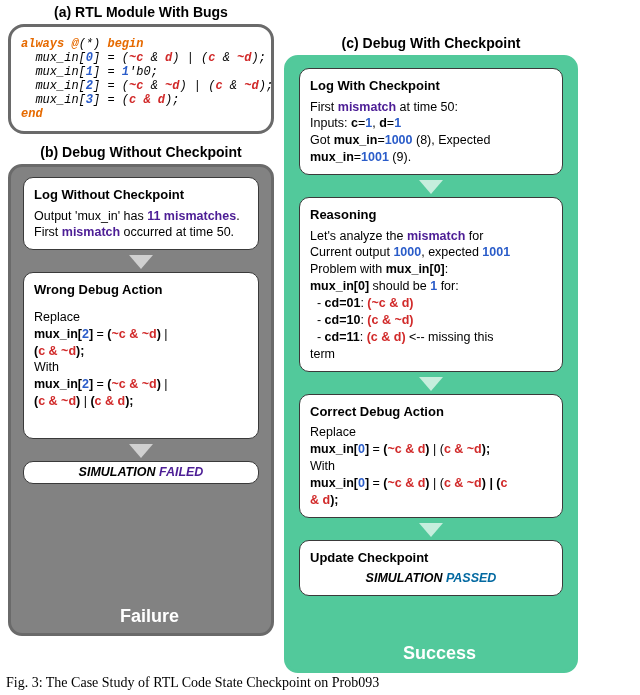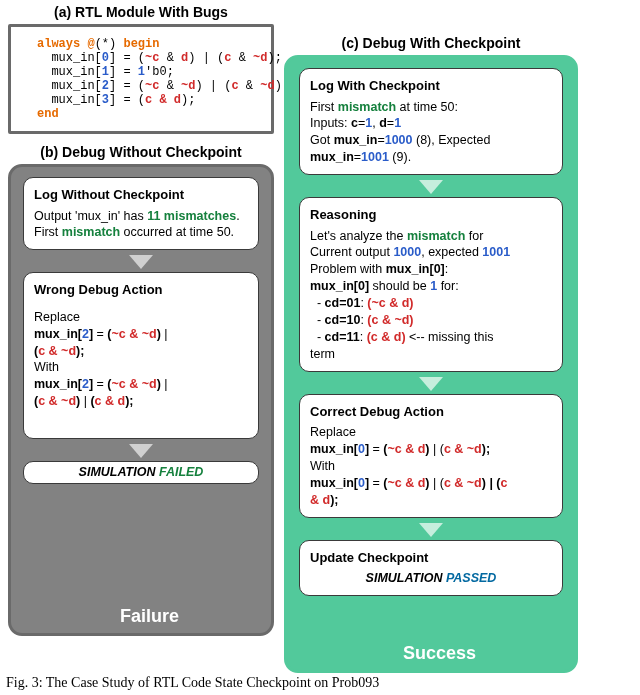--- a/index.html
+++ b/index.html
@@ -18,24 +18,25 @@
 
   .section-label {
     font-weight: bold;
     font-size: 14px;
     margin: 0 0 4px 0;
     text-align: center;
   }
 
   .panel-a {
     border: 3px solid #6a6a6a;
-    border-radius: 2px;
-    padding: 10px 26px;
+    border-radius: 16px;
+    padding: 10px 10px;
     background: #fff;
     margin-bottom: 10px;
+    font-style: italic;
   }
   .panel-b {
     border: 3px solid #6a6a6a;
     border-radius: 14px;
     background: #828282;
     padding: 10px 8px 0 8px;
     height: 472px;
     position: relative;
   }
   .panel-c {
@@ -79,21 +80,21 @@
     font-size: 18px;
     color: #fff;
   }
 
   .code { font-family: "Courier New", monospace; font-size: 12px; white-space: nowrap; }
   .kw { color: #e66a00; font-weight: bold; }
   .idx { color: #2a5cc9; font-weight: bold; }
   .op { color: #d12a2a; font-weight: bold; }
   .num { color: #2a5cc9; font-weight: bold; }
 
-  .red-b { color: #15803d; font-weight: bold; }
+  .red-b { color: #4c1d95; font-weight: bold; }
   .green-b { color: #0369a1; font-weight: bold; font-style: italic; }
   .ital { font-style: italic; }
   .center { text-align: center; }
 
   .caption {
     position: absolute;
     left: 0; right: 0;
     bottom: 4px;
     font-family: "Times New Roman", serif;
     font-size: 14px;

